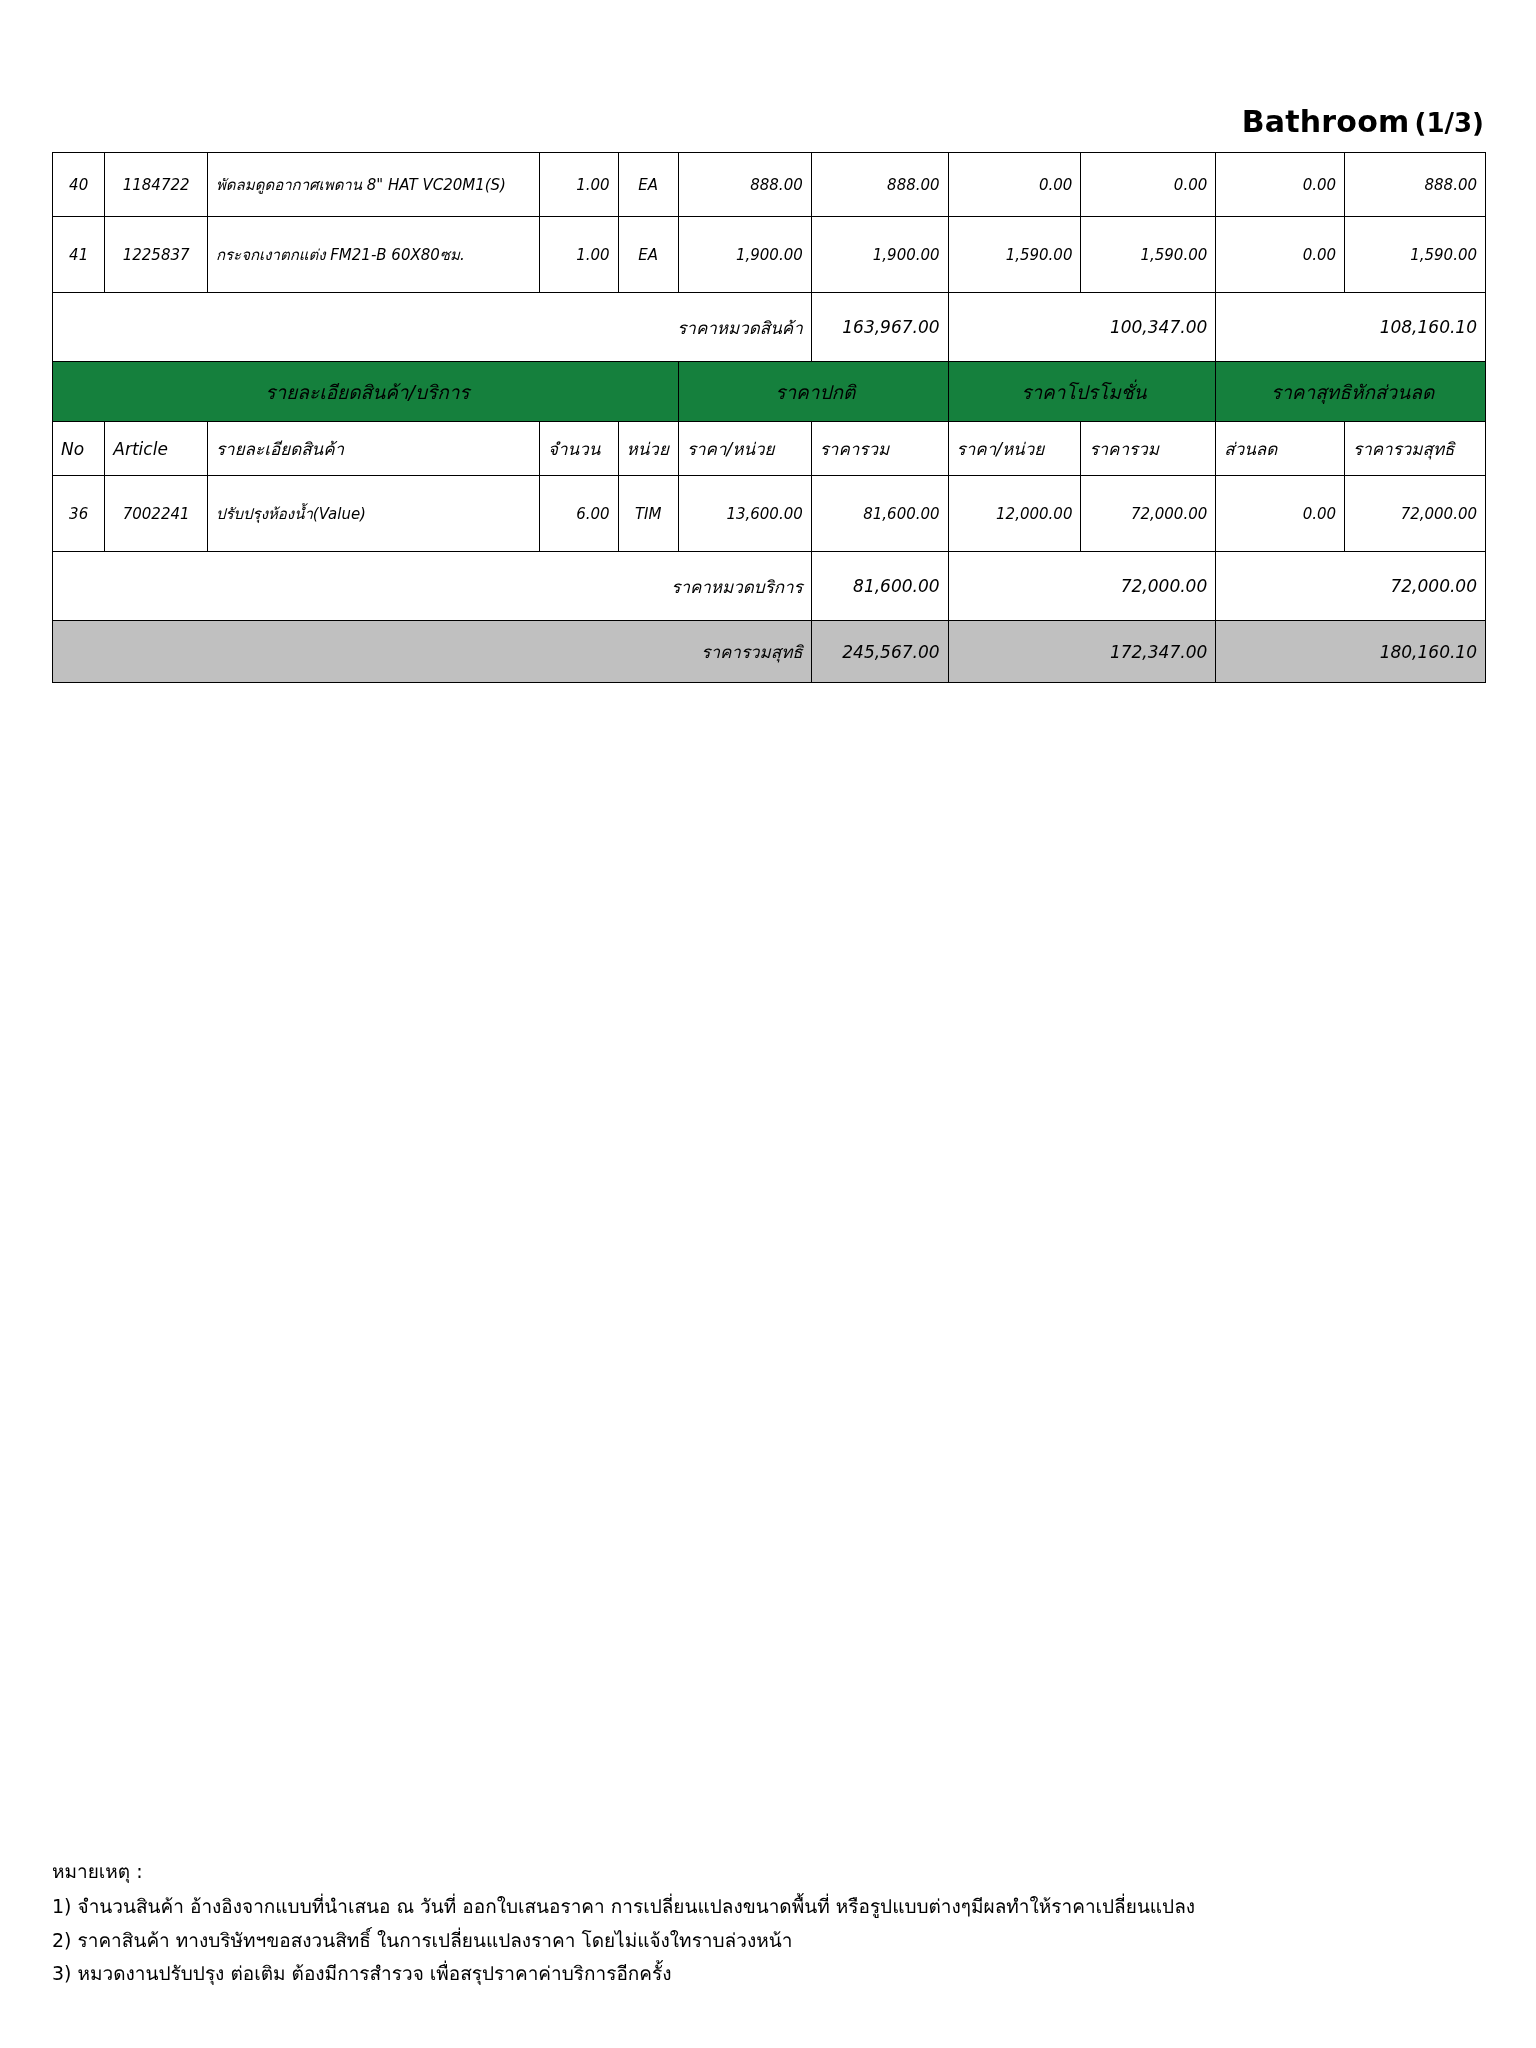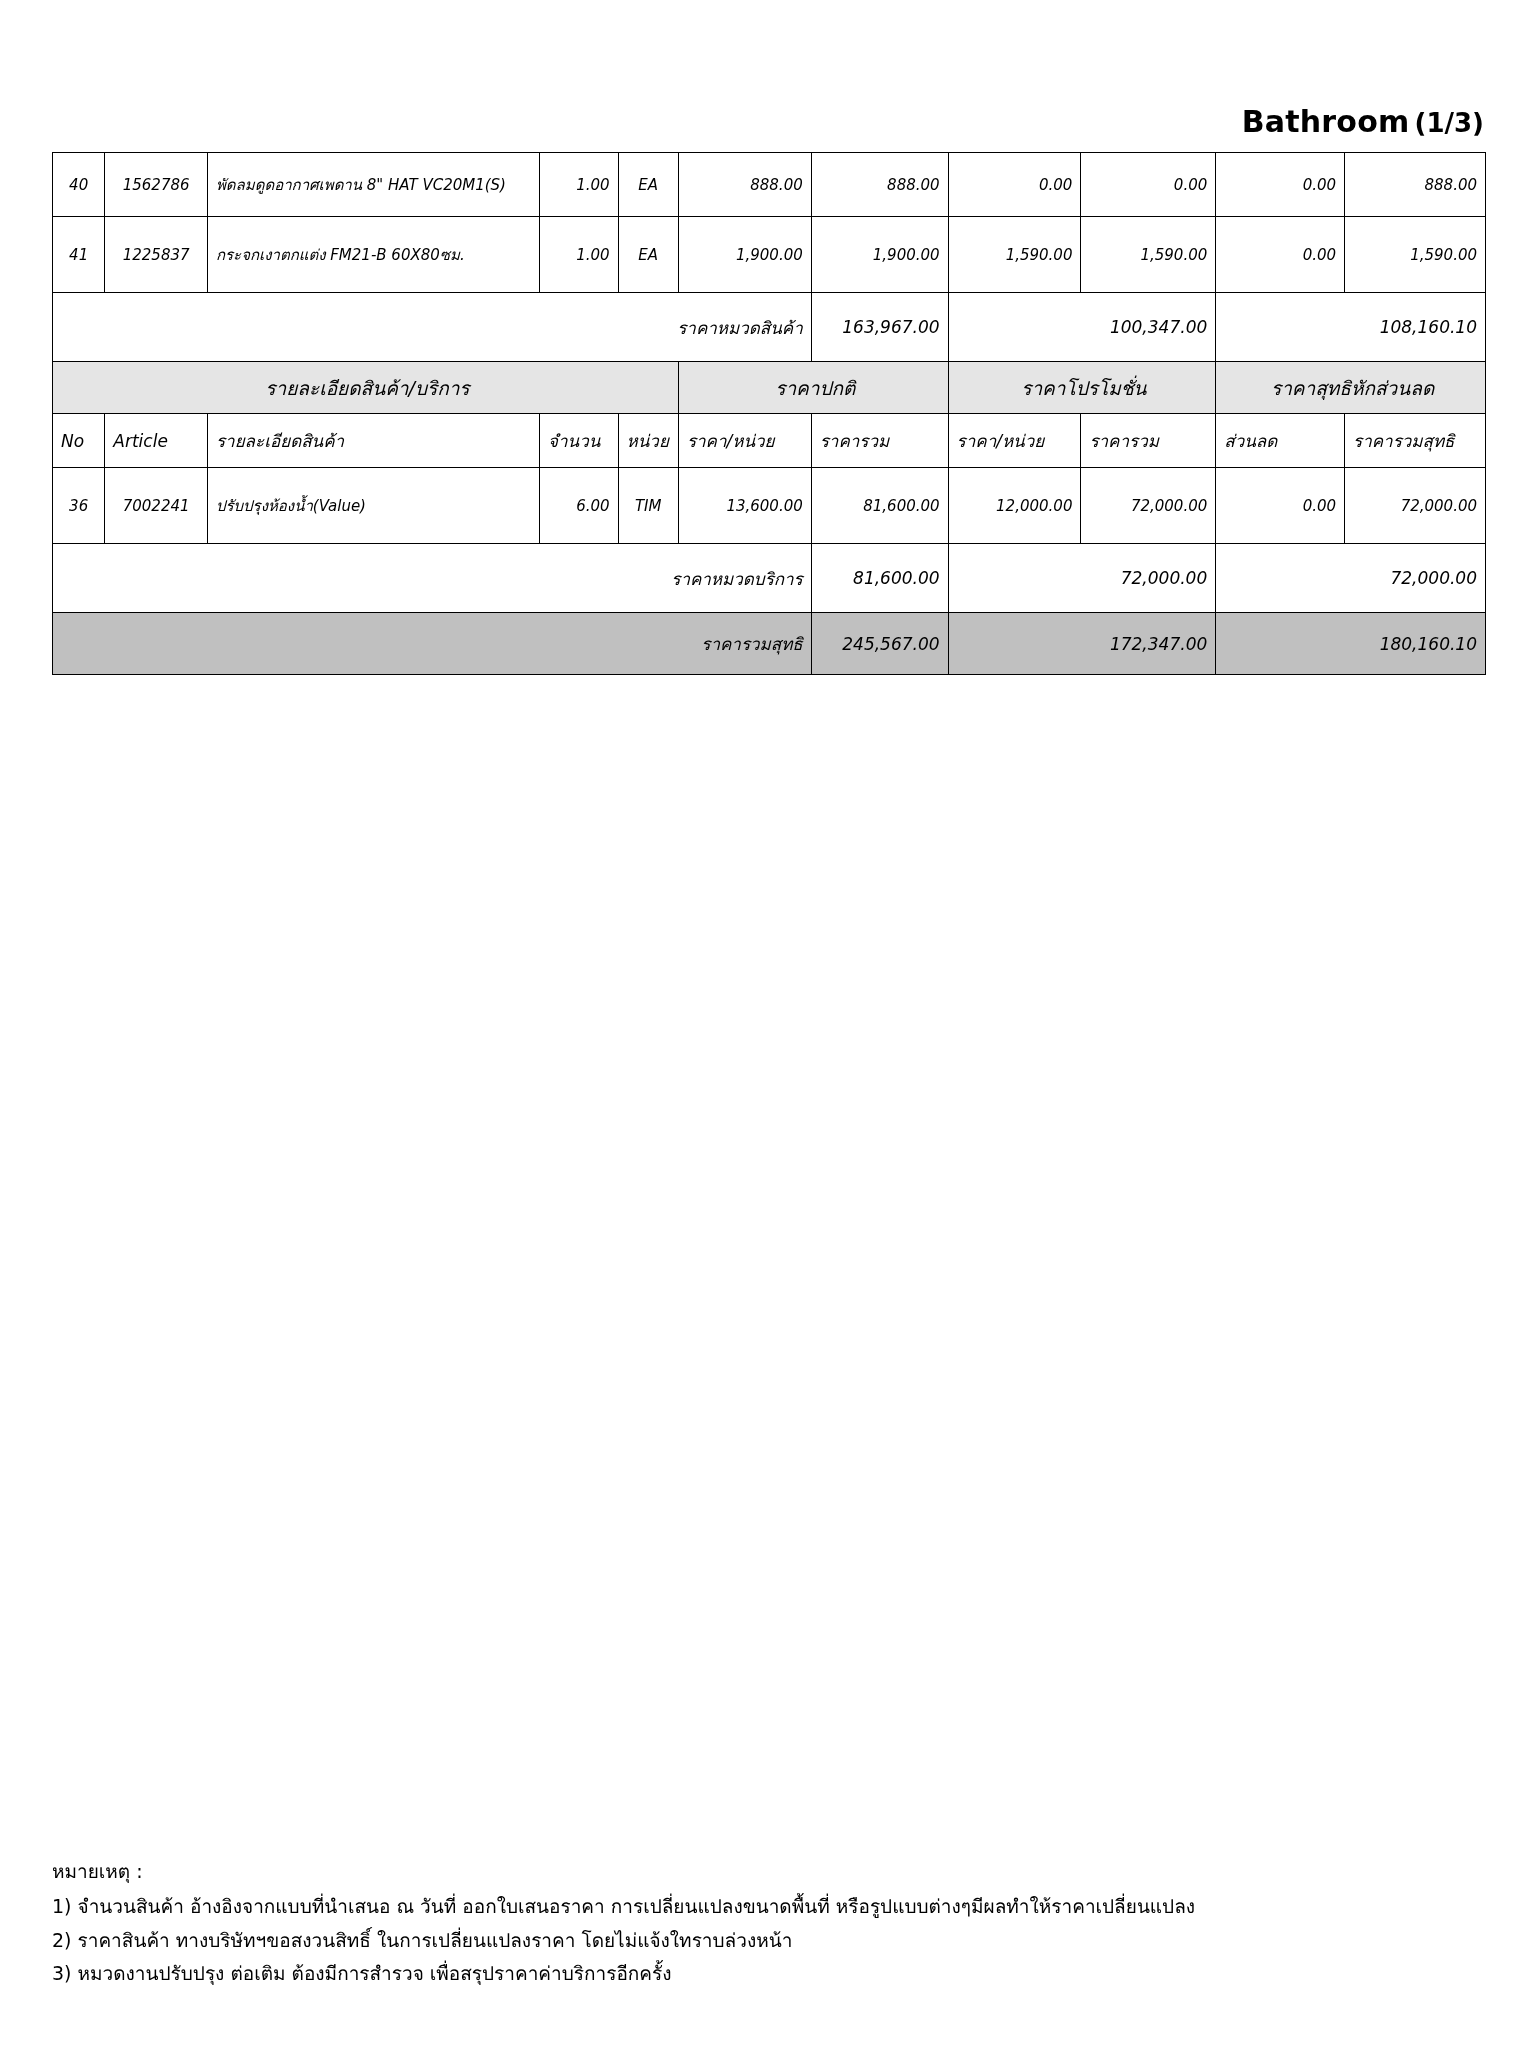--- a/index.html
+++ b/index.html
@@ -68,24 +68,24 @@
 
   tr.item-row td { height: 64px; }
   tr.item-row td.c-desc { font-size: 15px; }
   tr.item-row.tall td { height: 76px; }
 
   .sum-row td { height: 69px; font-size: 17px; }
   .sum-label { text-align: right; padding-right: 22px; font-size: 17px; }
   .sum-val { text-align: right; font-size: 17px; }
 
   .grp-head td {
-    background: #e5e5e5;
+    background: #15803d;
     text-align: center;
     font-size: 19px;
-    height: 52px;
+    height: 60px;
     padding-left: 12px;
   }
   .col-head td {
     text-align: left;
     font-size: 17px;
     height: 54px;
   }
   .grand-row td {
     background: #c0c0c0;
     height: 62px;
@@ -126,21 +126,21 @@
       <col style="width:136px">
         <col style="width:132px">
         <col style="width:134px">
       <col style="width:128px">
         <col style="width:140px">
     </colgroup>
     <tbody>
 
       <tr class="item-row">
         <td class="c-no">40</td>
-        <td class="c-article">1562786</td>
+        <td class="c-article">1184722</td>
         <td class="c-desc">พัดลมดูดอากาศเพดาน 8" HAT VC20M1(S)</td>
         <td class="c-qty">1.00</td>
         <td class="c-unit">EA</td>
         <td class="c-price">888.00</td>
         <td class="c-total">888.00</td>
         <td class="c-pprice">0.00</td>
         <td class="c-ptotal">0.00</td>
         <td class="c-disc">0.00</td>
         <td class="c-net">888.00</td>
       </tr>

